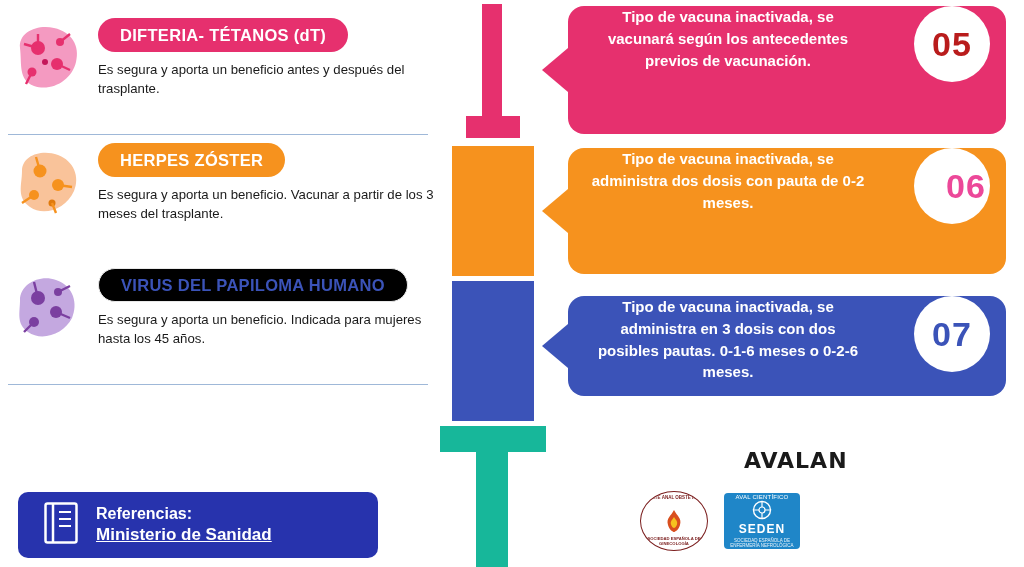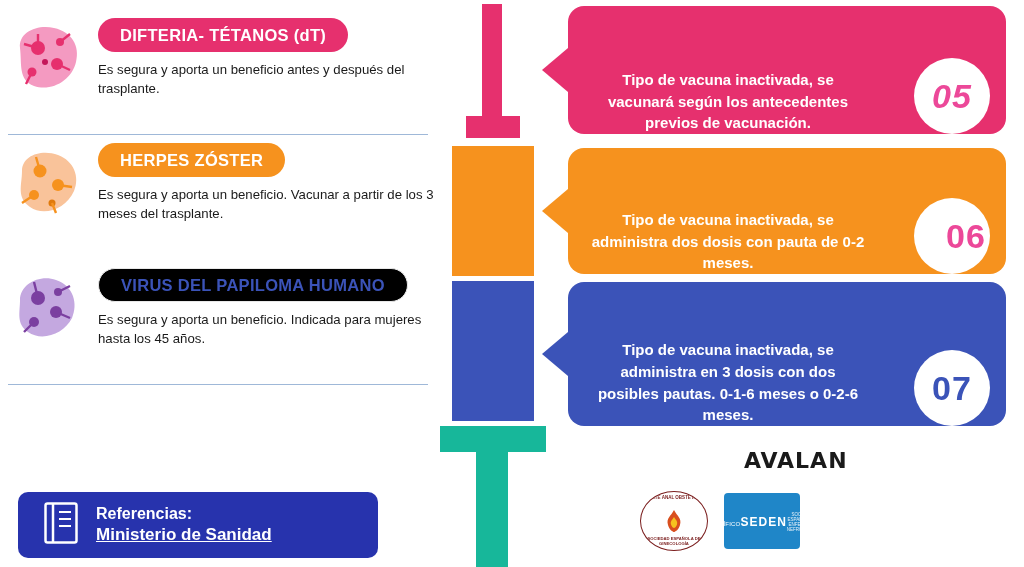--- a/index.html
+++ b/index.html
@@ -133,21 +133,21 @@
   .s-barrel-bot { position: absolute; left: 22px; top: 281px; width: 82px; height: 140px; background: #3b53b8; }
   .s-flange { position: absolute; left: 10px; top: 426px; width: 106px; height: 26px; background: #17b79a; }
   .s-needle { position: absolute; left: 46px; top: 452px; width: 32px; height: 115px; background: #17b79a; }
 
   
   .callout {
     position: absolute;
     border-radius: 16px;
     box-sizing: border-box;
     display: flex;
-    align-items: flex-end;
+    align-items: flex-start;
     gap: 32px;
   }
   .callout .arrow {
     position: absolute;
     left: -26px;
     top: 50%;
     margin-top: -22px;
     width: 0;
     height: 0;
     border-top: 22px solid transparent;
@@ -175,27 +175,27 @@
     flex: 0 0 auto;
   }
   .co-num span {
     font-size: 34px;
     font-weight: bold;
     letter-spacing: 1px;
   }
 
   .co-05 { left: 568px; top: 6px; width: 438px; height: 128px; background: #e6306e; }
   .co-05 .arrow { border-right: 26px solid #e6306e; }
-  .co-05 .co-num span { color: #ec4899; font-style: italic; }
+  .co-05 .co-num span { color: #b91c1c; }
 
   .co-06 { left: 568px; top: 148px; width: 438px; height: 126px; background: #f6921e; }
   .co-06 .arrow { border-right: 26px solid #f6921e; }
   .co-06 .co-num span { color: #ec4899; margin-left: 28px; }
 
-  .co-07 { left: 568px; top: 282px; width: 438px; height: 144px; background: #3b53b8; }
+  .co-07 { left: 568px; top: 296px; width: 438px; height: 100px; background: #3b53b8; }
   .co-07 .arrow { border-right: 26px solid #3b53b8; }
   .co-07 .co-num span { color: #3b53b8; }
 
   
   .avalan {
     position: absolute;
     left: 700px;
     top: 448px;
     font-size: 22px;
     font-weight: bold;
@@ -261,21 +261,21 @@
     font-weight: bold;
     line-height: 1.2;
   }
   .logo-seden {
     width: 76px;
     height: 56px;
     background: #1f86c8;
     border-radius: 4px;
     color: #ffffff;
     display: flex;
-    flex-direction: row;
+    flex-direction: column;
     align-items: center;
     justify-content: center;
   }
   .logo-seden .sd-top { font-size: 6px; letter-spacing: .2px; }
   .logo-seden .sd-name { font-size: 12px; font-weight: bold; letter-spacing: 1px; margin-top: 2px; }
   .logo-seden .sd-sub { font-size: 4.5px; text-align: center; margin-top: 2px; line-height: 1.15; opacity: .9; }
 </style>
 </head>
 <body>
 

